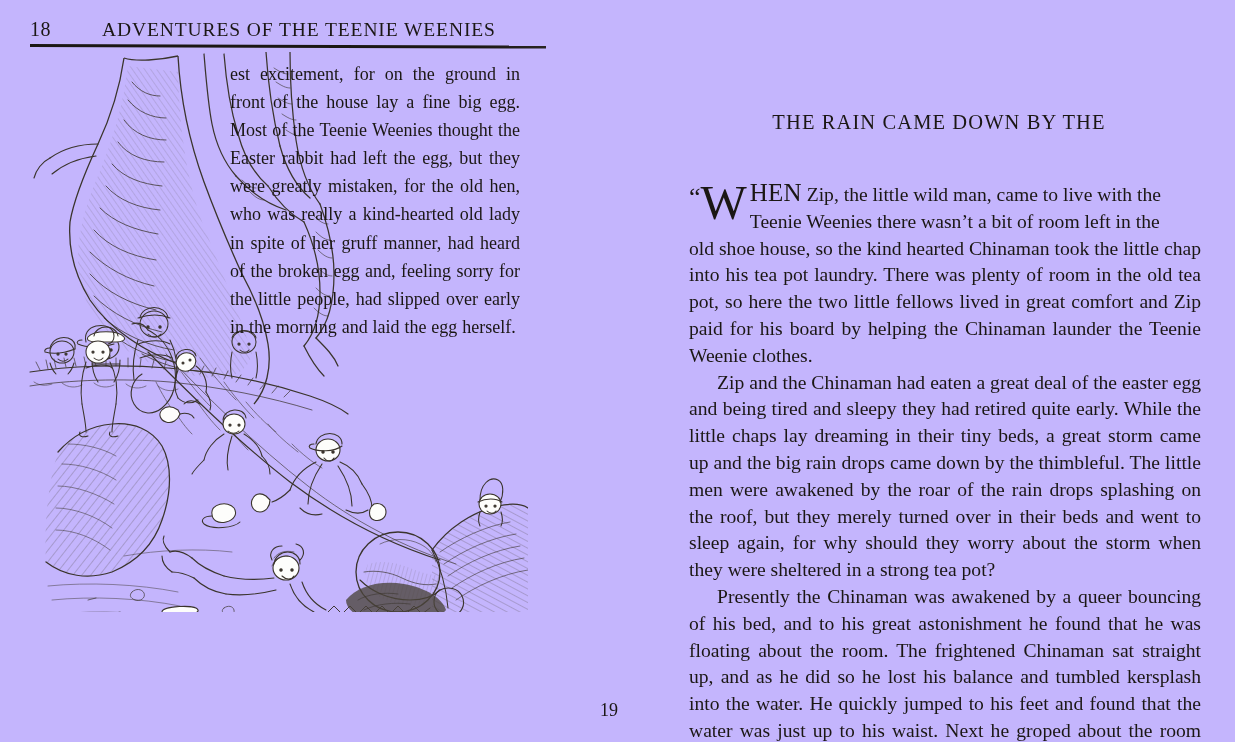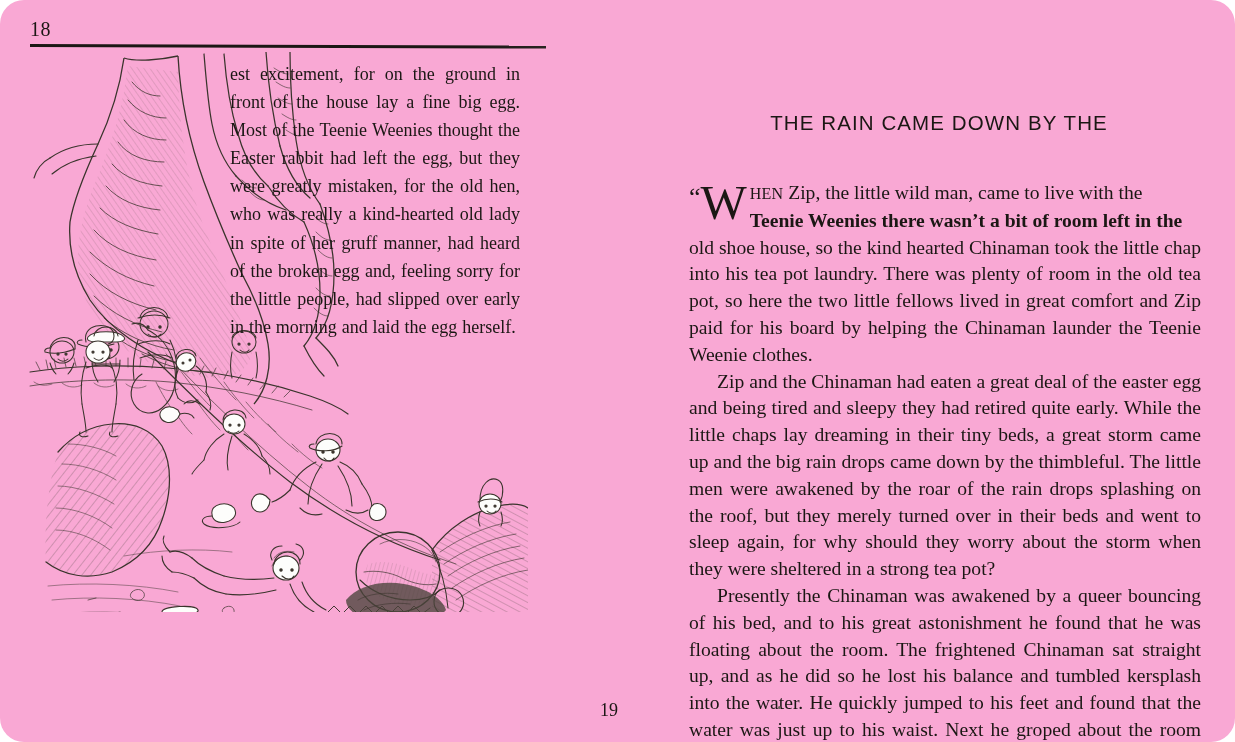--- a/index.html
+++ b/index.html
@@ -13,22 +13,21 @@
     height: 742px;
     overflow: hidden;
     font-family: "Liberation Serif", "DejaVu Serif", serif;
     color: #1b1714;
     position: relative;
   }
 
   .spread {
     position: absolute;
     inset: 0;
-    background: #f9a8d4;
-    border-radius: 24px;
+    background: #c4b5fd;
   }
 
   
   .page-left {
     position: absolute;
     left: 0; top: 0;
     width: 600px; height: 742px;
   }
 
   .running-head {
@@ -94,21 +93,21 @@
   }
 
   .chapter-title {
     position: absolute;
     left: 78px; top: 108px;
     width: 522px;
     text-align: center;
     font-size: 20.5px;
     letter-spacing: 1.1px;
     line-height: 29px;
-    font-family: Liberation Sans, sans-serif;
+    font-family: Liberation Serif, serif;
   }
 
   .col-right {
     position: absolute;
     left: 89px; top: 180px;
     width: 512px;
   }
   .col-right p {
     margin: 0;
     font-size: 19.6px;
@@ -134,27 +133,26 @@
   }
   .dropcap {
     float: left;
     font-size: 49px;
     line-height: 44px;
     padding: 0 3px 0 0;
     margin-top: 1px;
     font-family: "Liberation Serif", serif;
   }
   .smallcaps {
-    font-size: 16px;
+    font-size: 25px;
     letter-spacing: 0.2px;
   }
   .opening-l2 {
     display: block;
     text-indent: 0;
-    font-weight: bold;
   }
 
   .folio-right {
     position: absolute;
     left: 0; top: 700px;
     width: 635px;
     text-align: left;
     font-size: 18px;
     font-family: "Liberation Serif", serif;
   }
@@ -170,20 +168,21 @@
 </style>
 </head>
 <body>
 
 <div class="spread">
 
   <div class="page-left">
 
     <div class="running-head">
       <div class="folio-left">18</div>
+      <div class="running-title">ADVENTURES OF THE TEENIE WEENIES</div>
     </div>
     <div class="head-rule"></div>
 
     <div class="illus">
       <svg viewBox="0 0 500 560" xmlns="http://www.w3.org/2000/svg">
         <defs>
           <pattern id="hatchA" width="7" height="7" patternUnits="userSpaceOnUse" patternTransform="rotate(38)">
             <line x1="0" y1="0" x2="0" y2="7" stroke="#4a443b" stroke-width="0.9"></line>
           </pattern>
           <pattern id="hatchB" width="5" height="5" patternUnits="userSpaceOnUse" patternTransform="rotate(-35)">

